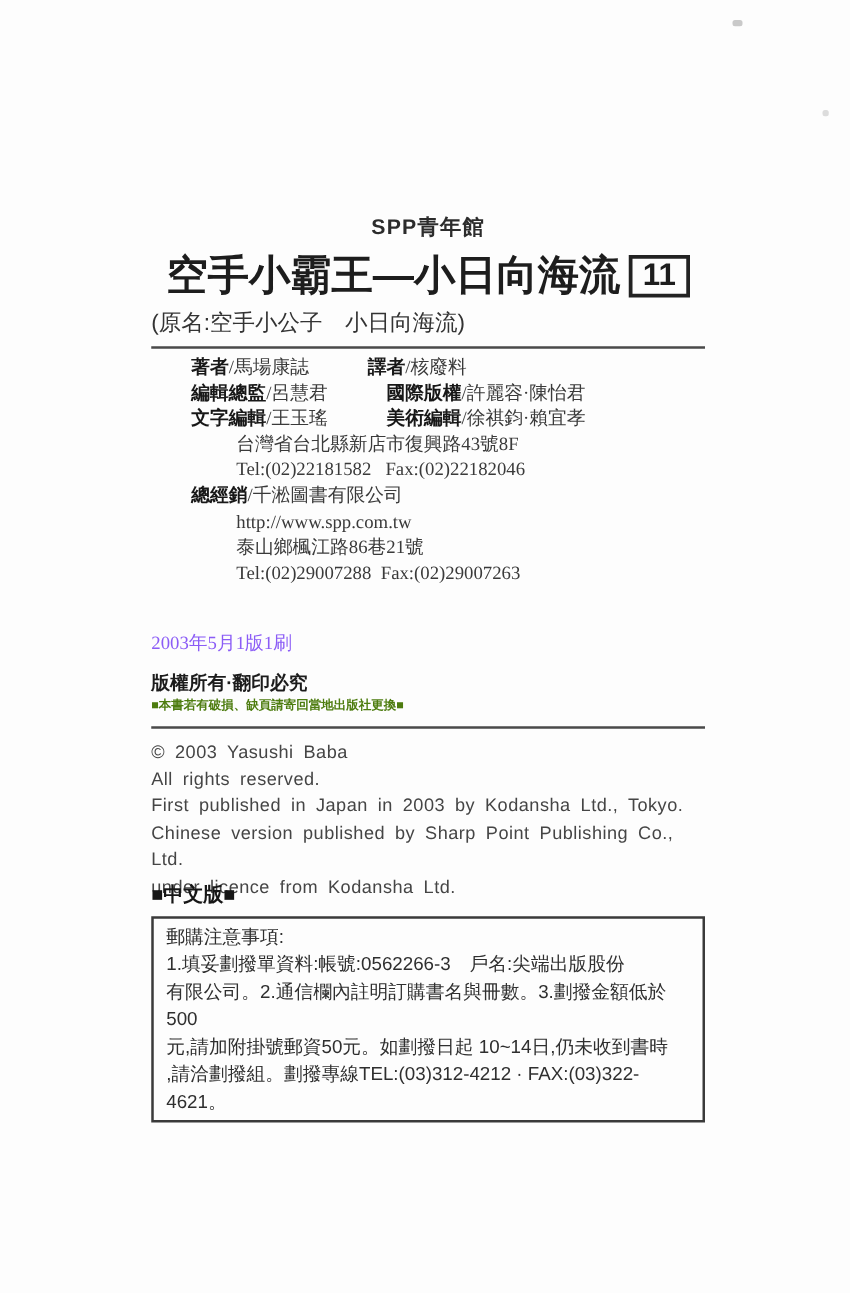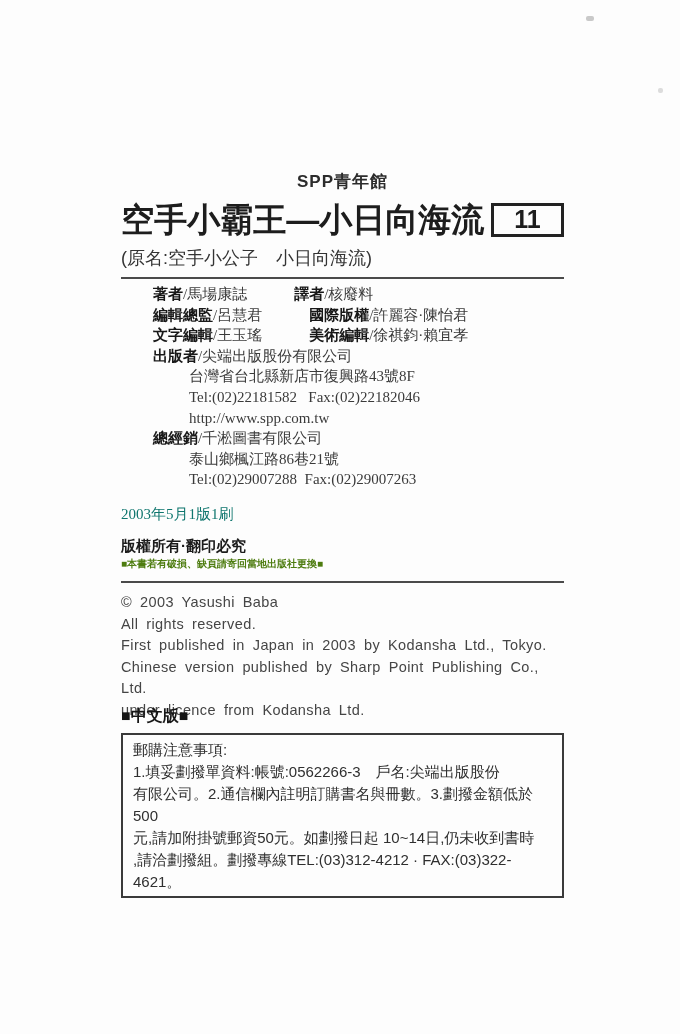--- a/index.html
+++ b/index.html
@@ -12,39 +12,39 @@
   .wrap{position:absolute;left:121px;top:0;width:443px;}
   .imprint{
     position:absolute;top:170px;width:100%;text-align:center;
     font-size:17px;font-weight:600;color:#2c2c2c;letter-spacing:1px;
   }
   .title-row{
     position:absolute;top:198px;width:100%;text-align:center;
     font-size:33px;font-weight:700;color:#1d1d1d;white-space:nowrap;
   }
   .vol-box{
-    display:inline-block;border:3px solid #222;padding:0 20px;
+    display:inline-block;border:3px solid #222;padding:0 8px;
     font-size:25px;font-weight:700;line-height:1.1;margin-left:7px;
     vertical-align:3px;color:#1d1d1d;
   }
   .subtitle{
     position:absolute;top:246px;width:100%;
     font-size:18px;color:#333;white-space:pre-wrap;
   }
   .rule{position:absolute;left:0;width:100%;height:2px;background:#4a4a4a;}
   .rule1{top:277px;}
   .rule2{top:581px;}
   .credits{position:absolute;top:284px;left:0;width:100%;font-size:15px;line-height:19.6px;}
   .credit-line{white-space:pre-wrap;}
   .credit-line.indent{padding-left:68px;}
   .lbl{font-weight:700;color:#181818;margin-left:32px;}
   .val{font-family:"Liberation Serif","DejaVu Serif",serif;color:#3a3a3a;}
   .edition{
     position:absolute;top:505px;left:0;font-size:15px;
-    font-family:"Liberation Serif","DejaVu Serif",serif;color:#0f766e;
+    font-family:"Liberation Serif","DejaVu Serif",serif;color:#8b5cf6;
   }
   .notice1{position:absolute;top:537px;left:0;font-size:15px;font-weight:700;color:#1c1c1c;}
   .notice2{position:absolute;top:557px;left:0;font-size:10px;font-weight:700;color:#4d7c0f;white-space:nowrap;}
   .english{
     position:absolute;top:592px;left:0;width:100%;
     font-size:14.5px;line-height:21.6px;color:#454545;
     letter-spacing:.4px;word-spacing:3.5px;
   }
   .cn-edition{position:absolute;top:706px;left:0;font-size:16px;font-weight:700;color:#161616;}
   .order-box{
@@ -70,25 +70,24 @@
   <div class="title-row"><span>空手小霸王—小日向海流</span><span class="vol-box">11</span></div>
 
   <div class="subtitle">(原名:空手小公子　小日向海流)</div>
 
   <div class="rule rule1"></div>
 
   <div class="credits">
       <div class="credit-line"><span class="lbl">著者</span><span class="val">/馬場康誌　</span><span class="lbl">譯者</span><span class="val">/核廢料</span></div>
       <div class="credit-line"><span class="lbl">編輯總監</span><span class="val">/呂慧君　</span><span class="lbl">國際版權</span><span class="val">/許麗容·陳怡君</span></div>
       <div class="credit-line"><span class="lbl">文字編輯</span><span class="val">/王玉瑤　</span><span class="lbl">美術編輯</span><span class="val">/徐祺鈞·賴宜孝</span></div>
-      <div class="credit-line"><span class="lbl">出版者</span><span class="val">/尖端出版股份有限公司</span></div>
       <div class="credit-line indent"><span class="val">台灣省台北縣新店市復興路43號8F</span></div>
       <div class="credit-line indent"><span class="val">Tel:(02)22181582   Fax:(02)22182046</span></div>
+      <div class="credit-line"><span class="lbl">總經銷</span><span class="val">/千淞圖書有限公司</span></div>
       <div class="credit-line indent"><span class="val">http://www.spp.com.tw</span></div>
-      <div class="credit-line"><span class="lbl">總經銷</span><span class="val">/千淞圖書有限公司</span></div>
       <div class="credit-line indent"><span class="val">泰山鄉楓江路86巷21號</span></div>
       <div class="credit-line indent"><span class="val">Tel:(02)29007288  Fax:(02)29007263</span></div>
     </div>
 
   <div class="edition">2003年5月1版1刷</div>
 
   <div class="notice1">版權所有·翻印必究</div>
   <div class="notice2">■本書若有破損、缺頁請寄回當地出版社更換■</div>
 
   <div class="rule rule2"></div>

